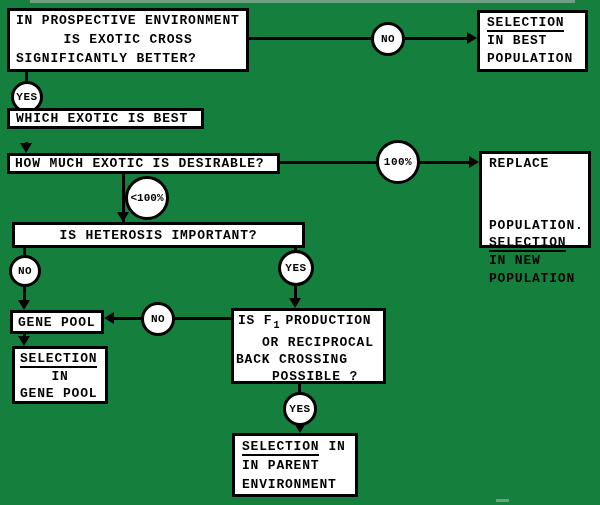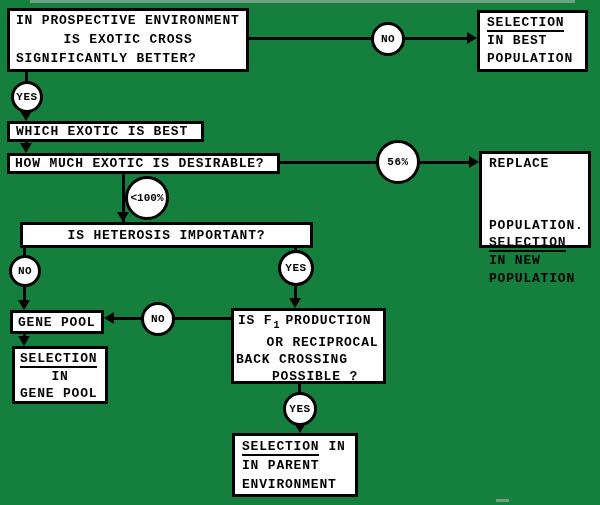--- a/index.html
+++ b/index.html
@@ -53,69 +53,69 @@
     <div class="bl" style="padding-left:7px;"><span class="u">SELECTION</span></div>
     <div class="bl" style="padding-left:7px;">IN BEST</div>
     <div class="bl" style="padding-left:7px;">POPULATION</div>
   </div>
 
   <div class="ln" style="left:25px;top:71px;width:3px;height:10px;"></div>
   <div class="circle" style="left:11px;top:81px;width:32px;height:32px;">YES</div>
   <div class="ln" style="left:25px;top:113px;width:3px;height:2px;"></div>
   <div class="arrD" style="left:20px;top:111px;"></div>
 
-  <div class="box single" style="left:7px;top:121px;width:197px;height:21px;padding-left:6px;">
+  <div class="box single" style="left:7px;top:108px;width:197px;height:21px;padding-left:6px;">
     <span class="bl">WHICH EXOTIC IS BEST</span>
   </div>
 
   <div class="ln" style="left:25px;top:142px;width:3px;height:3px;"></div>
   <div class="arrD" style="left:20px;top:143px;"></div>
 
   <div class="box single" style="left:7px;top:153px;width:273px;height:21px;padding-left:5px;text-align:right;">
     <span class="bl">HOW MUCH EXOTIC IS DESIRABLE?</span>
   </div>
 
   <div class="ln" style="left:280px;top:161px;width:96px;height:3px;"></div>
-  <div class="circle" style="left:376px;top:140px;width:44px;height:44px;">56%</div>
+  <div class="circle" style="left:376px;top:140px;width:44px;height:44px;">100%</div>
   <div class="ln" style="left:420px;top:161px;width:50px;height:3px;"></div>
   <div class="arrR" style="left:469px;top:156px;"></div>
 
   <div class="box" style="left:479px;top:151px;width:112px;height:97px;line-height:17.5px;padding-top:1px;">
     <div class="bl" style="padding-left:7px;">REPLACE</div>
     <div class="bl" style="padding-left:7px;margin-top:44px;">POPULATION.</div>
     <div class="bl" style="padding-left:7px;"><span class="u">SELECTION</span></div>
     <div class="bl" style="padding-left:7px;">IN NEW</div>
     <div class="bl" style="padding-left:7px;">POPULATION</div>
   </div>
 
   <div class="ln" style="left:122px;top:174px;width:3px;height:48px;"></div>
   <div class="arrD" style="left:117px;top:212px;"></div>
   <div class="circle" style="left:125px;top:176px;width:44px;height:44px;letter-spacing:0;">&lt;100%</div>
 
-  <div class="box single" style="left:20px;top:222px;width:293px;height:26px;justify-content:center;">
+  <div class="box single" style="left:12px;top:222px;width:293px;height:26px;justify-content:center;">
     <span class="bl">IS HETEROSIS IMPORTANT?</span>
   </div>
 
   <div class="ln" style="left:23px;top:248px;width:3px;height:7px;"></div>
   <div class="circle" style="left:9px;top:255px;width:32px;height:32px;">NO</div>
   <div class="ln" style="left:23px;top:287px;width:3px;height:14px;"></div>
   <div class="arrD" style="left:18px;top:300px;"></div>
 
   <div class="box single" style="left:10px;top:310px;width:94px;height:24px;padding-left:5px;">
     <span class="bl">GENE POOL</span>
   </div>
 
   <div class="ln" style="left:294px;top:248px;width:3px;height:2px;"></div>
   <div class="circle" style="left:278px;top:250px;width:36px;height:36px;">YES</div>
   <div class="ln" style="left:294px;top:286px;width:3px;height:13px;"></div>
   <div class="arrD" style="left:289px;top:298px;"></div>
 
   <div class="box" style="left:231px;top:308px;width:155px;height:76px;line-height:17px;padding-top:1px;">
     <div class="bl" style="padding-left:4px;"><span>IS F</span><sub class="f1sub">1</sub><span>PRODUCTION</span></div>
-    <div class="bl" style="padding-left:28px;text-align:center;">OR RECIPROCAL</div>
+    <div class="bl" style="padding-left:28px;">OR RECIPROCAL</div>
     <div class="bl" style="padding-left:2px;">BACK CROSSING</div>
     <div class="bl" style="padding-left:38px;">POSSIBLE ?</div>
   </div>
 
   <div class="ln" style="left:175px;top:317px;width:56px;height:3px;"></div>
   <div class="circle" style="left:141px;top:302px;width:34px;height:34px;">NO</div>
   <div class="ln" style="left:113px;top:317px;width:28px;height:3px;"></div>
   <div class="arrL" style="left:104px;top:312px;"></div>
 
   <div class="ln" style="left:23px;top:334px;width:3px;height:4px;"></div>

